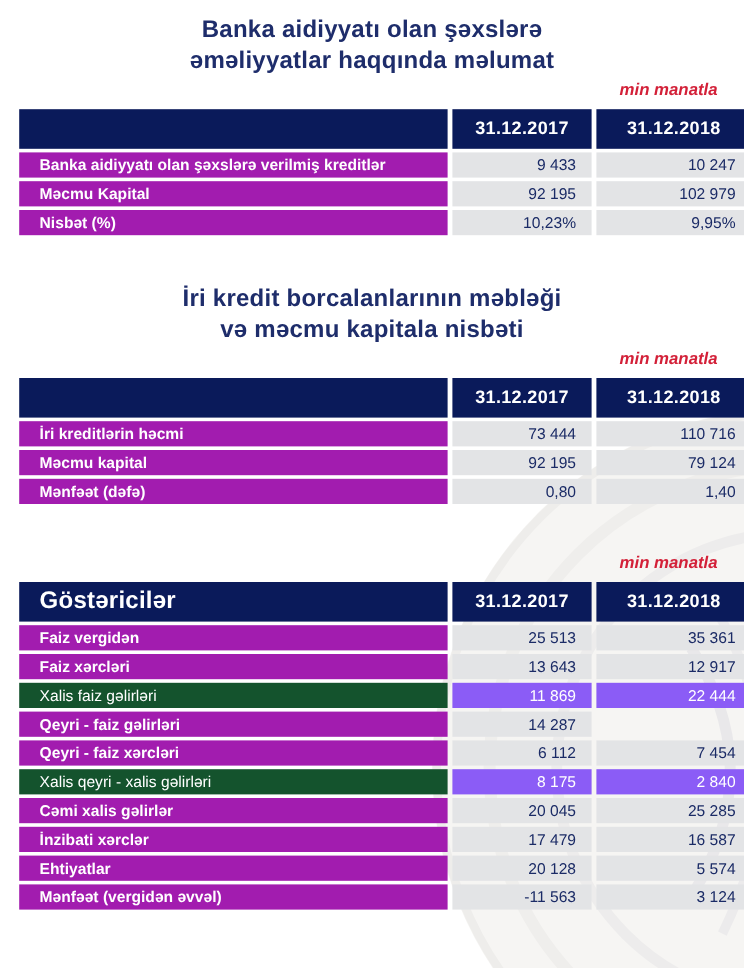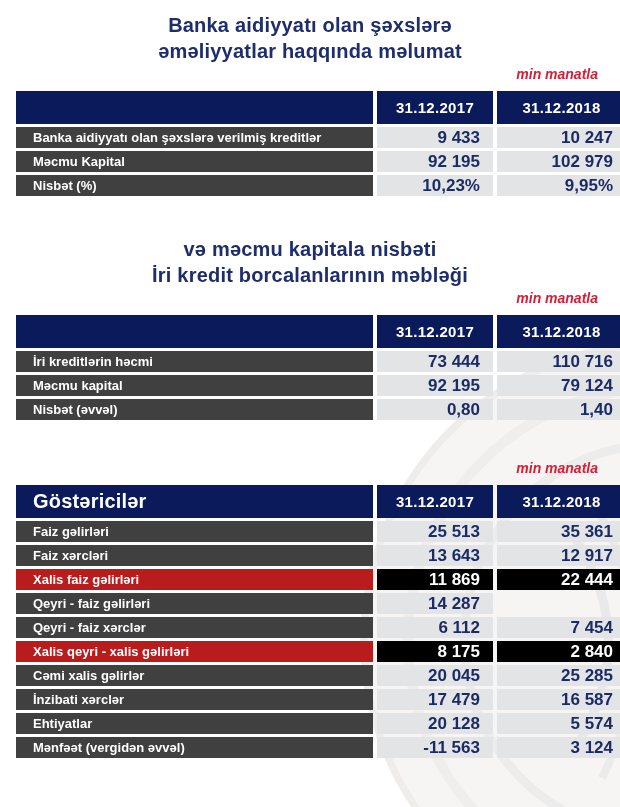--- a/index.html
+++ b/index.html
@@ -32,24 +32,24 @@
   }
   .row{
     display:grid;grid-template-columns:357px 116px 129px;column-gap:4px;
     height:21px;
   }
   .row.header{height:33px;}
   .cell{display:flex;align-items:center;overflow:hidden;white-space:nowrap;}
   .header .cell{background:#0a1a5a;color:#ffffff;}
   .cell.hlabel{padding-left:17px;font-size:20px;font-weight:bold;letter-spacing:.2px;}
   .cell.hdate{justify-content:center;font-size:15px;font-weight:bold;letter-spacing:.3px;}
-  .cell.label{background:#404040;color:#ffffff;padding-left:17px;font-size:13px;font-weight:600;}
-  .cell.value{background:#e3e4e6;color:#1b2b66;justify-content:flex-end;padding-right:13px;font-size:17px;font-weight:bold;}
-  .row.hl .cell.label{background:#b91c1c;color:#ffffff;font-weight:bold;}
-  .row.hl .cell.value{background:#000000;color:#ffffff;}
+  .cell.label{background:#a21caf;color:#ffffff;padding-left:17px;font-size:13px;font-weight:600;}
+  .cell.value{background:#e3e4e6;color:#1b2b66;justify-content:flex-end;padding-right:13px;font-size:13px;font-weight:normal;}
+  .row.hl .cell.label{background:#14532d;color:#ffffff;font-weight:normal;}
+  .row.hl .cell.value{background:#8b5cf6;color:#ffffff;}
 </style>
 </head>
 <body>
 
 <div class="page">
 
   <svg class="watermark" width="280" height="480" viewBox="0 0 280 480" aria-hidden="true">
     <circle cx="320" cy="310" r="300" fill="#f6f5f3"></circle>
     <circle cx="320" cy="310" r="296" fill="none" stroke="#eeedeb" stroke-width="7"></circle>
     <circle cx="320" cy="310" r="252" fill="none" stroke="#efeeec" stroke-width="10"></circle>
@@ -85,77 +85,77 @@
           <div class="row">
     <div class="cell label">Nisbət (%)</div>
     <div class="cell value">10,23%</div>
     <div class="cell value">9,95%</div>
   </div>
         </div>
     </section>
 
     <section class="block b2">
       <h2 class="title">
+        <div>İri kredit borcalanlarının məbləği</div>
         <div>və məcmu kapitala nisbəti</div>
-        <div>İri kredit borcalanlarının məbləği</div>
       </h2>
       <div class="unit">min manatla</div>
       <div class="table">
         <div class="row header">
           <div class="cell hlabel"></div>
           <div class="cell hdate">31.12.2017</div>
           <div class="cell hdate">31.12.2018</div>
         </div>
       <div class="row">
     <div class="cell label">İri kreditlərin həcmi</div>
     <div class="cell value">73 444</div>
     <div class="cell value">110 716</div>
   </div>
           <div class="row">
     <div class="cell label">Məcmu kapital</div>
     <div class="cell value">92 195</div>
     <div class="cell value">79 124</div>
   </div>
           <div class="row">
-    <div class="cell label">Nisbət (əvvəl)</div>
+    <div class="cell label">Mənfəət (dəfə)</div>
     <div class="cell value">0,80</div>
     <div class="cell value">1,40</div>
   </div>
         </div>
     </section>
 
     <section class="block b3">
       <div class="unit">min manatla</div>
       <div class="table">
         <div class="row header">
           <div class="cell hlabel">Göstəricilər</div>
           <div class="cell hdate">31.12.2017</div>
           <div class="cell hdate">31.12.2018</div>
         </div>
       <div class="row">
-    <div class="cell label">Faiz gəlirləri</div>
+    <div class="cell label">Faiz vergidən</div>
     <div class="cell value">25 513</div>
     <div class="cell value">35 361</div>
   </div>
           <div class="row">
     <div class="cell label">Faiz xərcləri</div>
     <div class="cell value">13 643</div>
     <div class="cell value">12 917</div>
   </div>
           <div class="row hl">
     <div class="cell label">Xalis faiz gəlirləri</div>
     <div class="cell value">11 869</div>
     <div class="cell value">22 444</div>
   </div>
           <div class="row">
     <div class="cell label">Qeyri - faiz gəlirləri</div>
     <div class="cell value">14 287</div>
   </div>
           <div class="row">
-    <div class="cell label">Qeyri - faiz xərclər</div>
+    <div class="cell label">Qeyri - faiz xərcləri</div>
     <div class="cell value">6 112</div>
     <div class="cell value">7 454</div>
   </div>
           <div class="row hl">
     <div class="cell label">Xalis qeyri - xalis gəlirləri</div>
     <div class="cell value">8 175</div>
     <div class="cell value">2 840</div>
   </div>
           <div class="row">
     <div class="cell label">Cəmi xalis gəlirlər</div>

